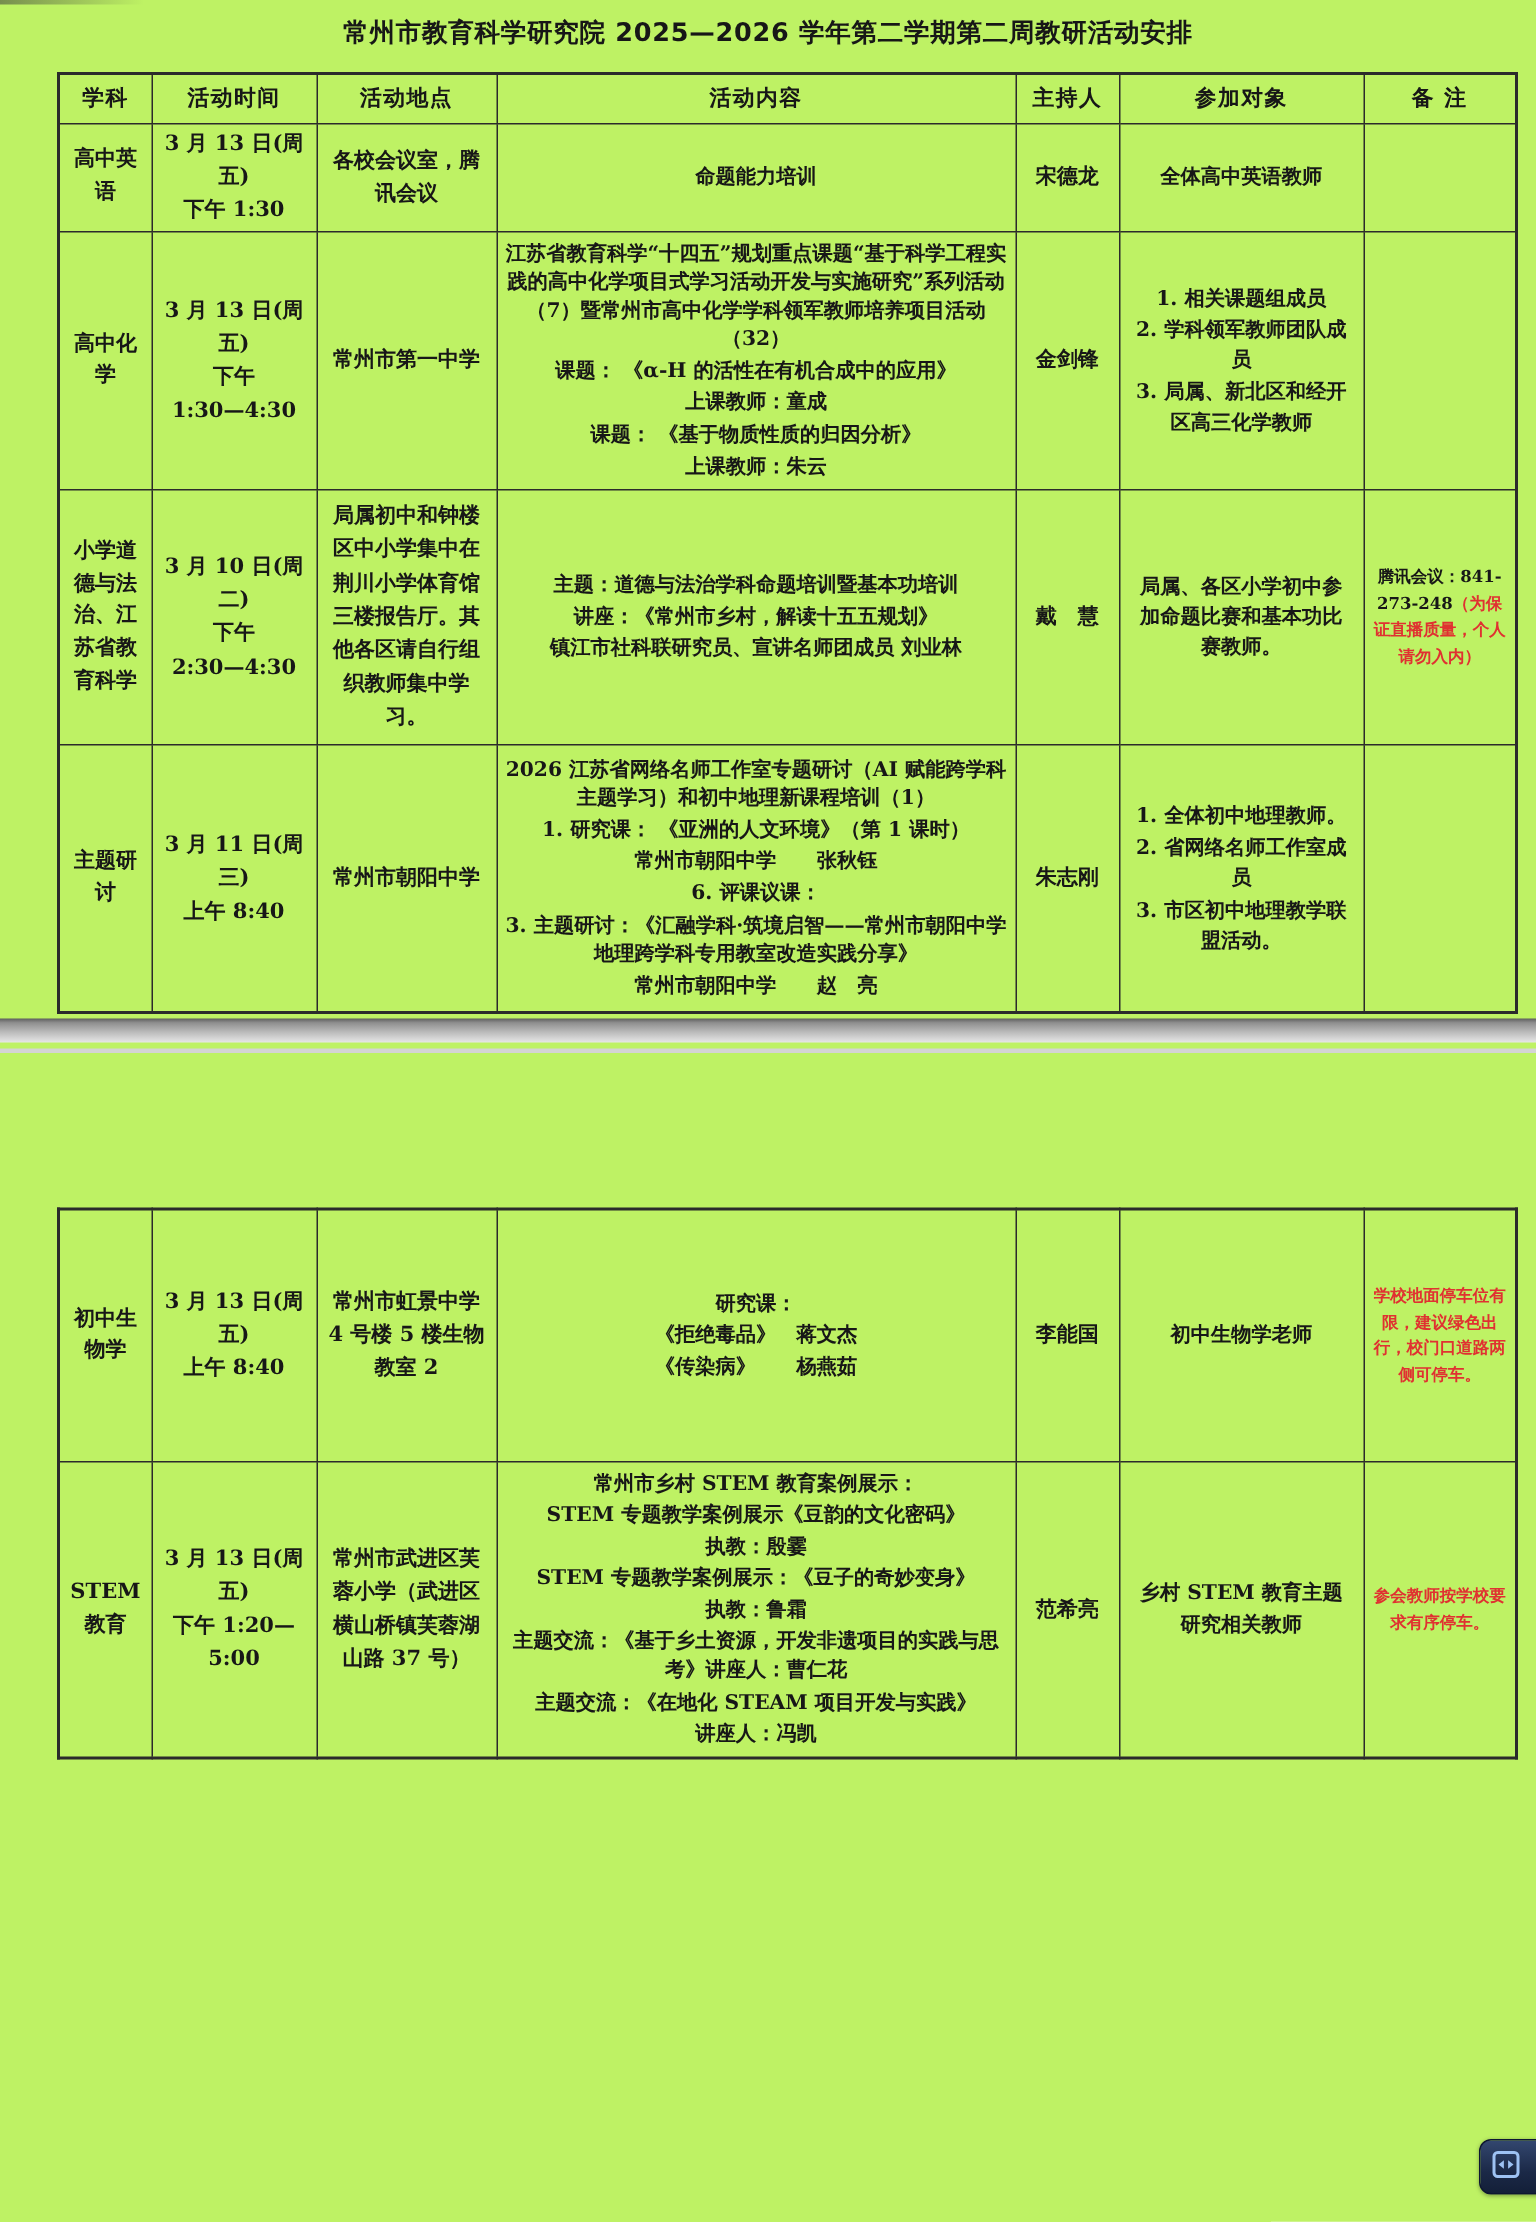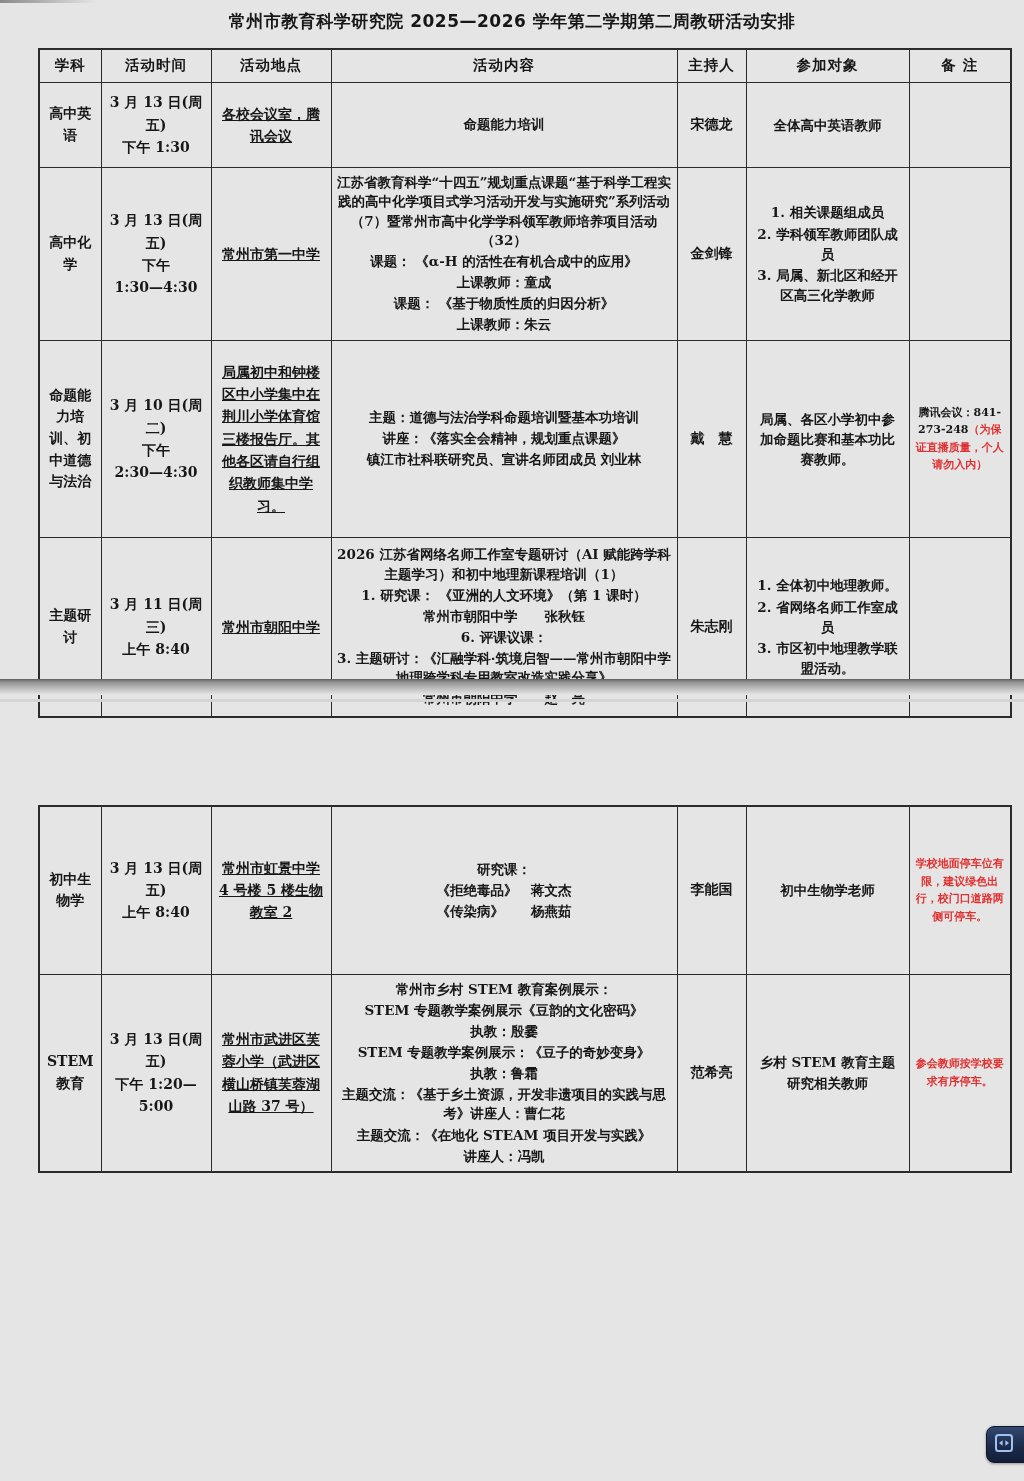--- a/index.html
+++ b/index.html
@@ -1,34 +1,34 @@
 <!DOCTYPE html>
 <html><head>
 <meta charset="utf-8">
 <style>
   html,body{margin:0;padding:0;}
-  .screen{position:relative;width:1024px;height:1481px;background:#e5e5e5;overflow:hidden;
+  .screen{position:relative;width:1024px;height:1481px;background:#bef264;overflow:hidden;
           font-family:"DejaVu Serif","Liberation Serif",serif;color:#171717;}
   .edge-artifact{position:absolute;top:0;left:0;width:96px;height:3px;
           background:linear-gradient(90deg,rgba(60,60,60,.55),rgba(60,60,60,0));}
   .doc-title{position:absolute;top:10px;left:0;width:100%;text-align:center;
           font-family:"DejaVu Sans","Liberation Sans",sans-serif;
           font-size:17px;font-weight:700;letter-spacing:.5px;}
   table.tbl{position:absolute;left:38px;border-collapse:collapse;table-layout:fixed;
           width:972px;font-weight:700;}
   table.tbl td{border:1px solid #2b2b2b;text-align:center;vertical-align:middle;
           padding:2px 5px;overflow:hidden;}
   table.tbl{border:2px solid #2b2b2b;}
   #table1{top:48px;}
   #table2{top:805px;}
   tr.hdr td{font-family:"DejaVu Sans","Liberation Sans",sans-serif;
           font-size:14.5px;font-weight:700;letter-spacing:1px;}
   .c-subj{font-size:14px;line-height:1.55;}
   .c-time{font-size:14px;line-height:1.6;}
-  .c-loc{font-size:14px;line-height:1.6;padding:20px 7px !important;text-decoration:underline;}
+  .c-loc{font-size:14px;line-height:1.6;padding:6px 7px !important;}
   .c-content{font-size:13.5px;line-height:1.42;padding:3px 0 !important;}
   .c-content .cl{margin:2px 0;}
   .c-host{font-size:14px;}
   .c-part{font-size:13.5px;line-height:1.5;padding:4px 8px !important;}
   .c-part .pl{margin:1px 0;}
   .c-note{font-size:11px;line-height:1.6;padding:2px 6px !important;}
   .red{color:#e03131;}
   .page-break{position:absolute;top:679px;left:0;width:1024px;height:16px;
           background:linear-gradient(180deg,#5e5e5e 0%,#8f8f8f 18%,#bcbcbc 58%,#e7e7e7 100%);}
   .page-break-line{position:absolute;top:699px;left:0;width:1024px;height:3px;background:#d4d4d4;}
@@ -106,30 +106,30 @@
         <div class="pl">1. 相关课题组成员</div>
         <div class="pl">2. 学科领军教师团队成员</div>
         <div class="pl">3. 局属、新北区和经开区高三化学教师</div>
       </td>
       <td class="c-note">
         <span></span><span class="red"></span>
       </td>
     </tr>
 
     <tr style="height:166px">
-      <td class="c-subj">命题能力培训、初中道德与法治</td>
+      <td class="c-subj">小学道德与法治、江苏省教育科学</td>
       <td class="c-time">
         <div>3 月 10 日(周二)</div>
         <div>下午</div>
         <div>2:30—4:30</div>
       </td>
       <td class="c-loc">局属初中和钟楼区中小学集中在荆川小学体育馆三楼报告厅。其他各区请自行组织教师集中学习。</td>
       <td class="c-content">
         <div class="cl">主题：道德与法治学科命题培训暨基本功培训</div>
-        <div class="cl">讲座：《落实全会精神，规划重点课题》</div>
+        <div class="cl">讲座：《常州市乡村，解读十五五规划》</div>
         <div class="cl">镇江市社科联研究员、宣讲名师团成员 刘业林</div>
       </td>
       <td class="c-host">戴　慧</td>
       <td class="c-part">
         <div class="pl">局属、各区小学初中参加命题比赛和基本功比赛教师。</div>
       </td>
       <td class="c-note">
         <span>腾讯会议：841-273-248</span><span class="red">（为保证直播质量，个人请勿入内）</span>
       </td>
     </tr>

